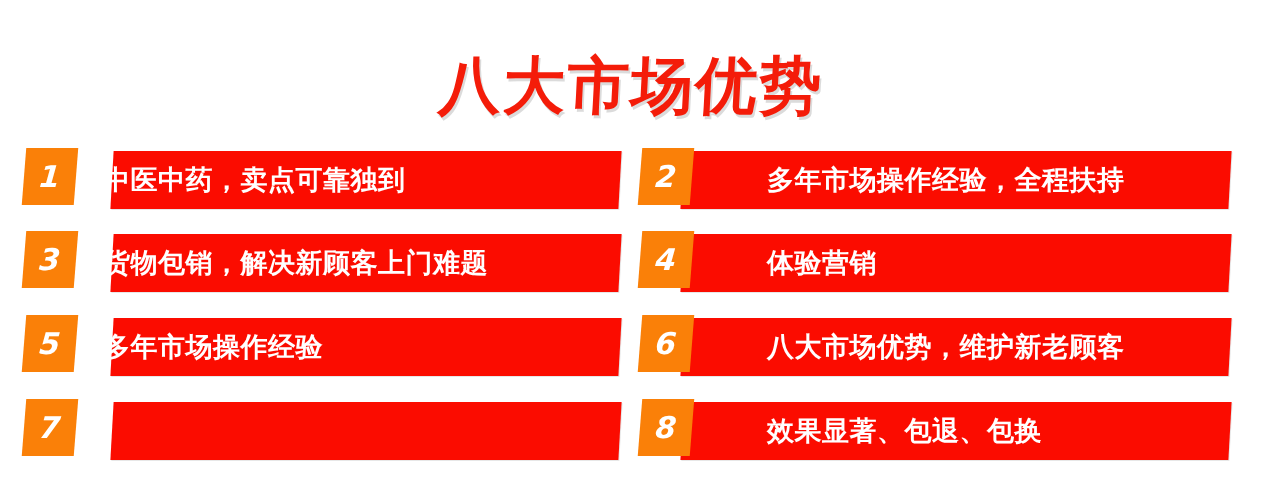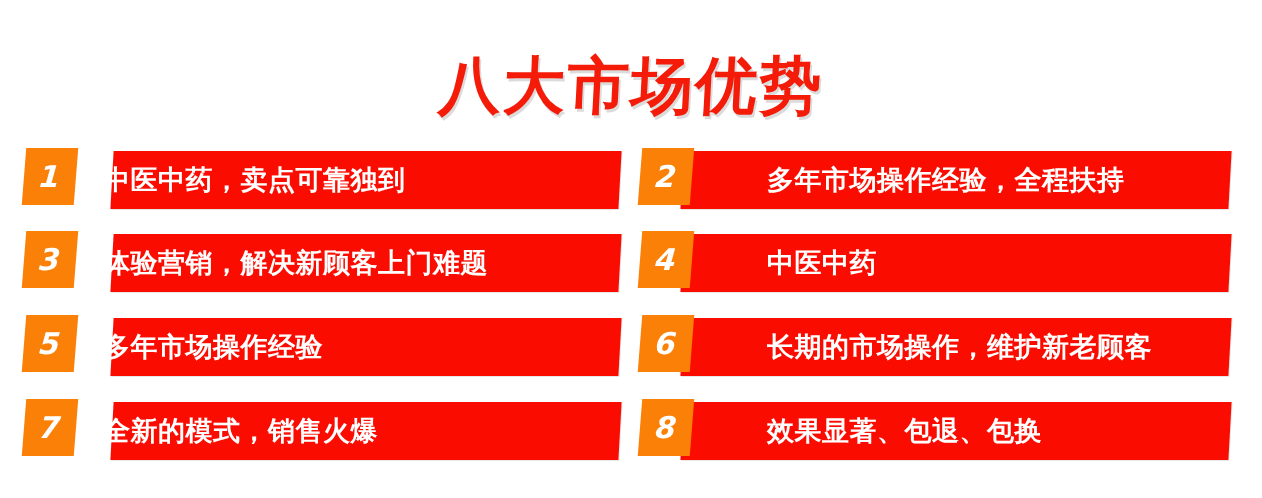--- a/index.html
+++ b/index.html
@@ -144,53 +144,52 @@
         <span class="badge-num">2</span>
       </div>
       <div class="label">多年市场操作经验，全程扶持</div>
     </div>
 
     <div class="row col-left r2">
       <div class="bar"></div>
       <div class="badge">
         <span class="badge-num">3</span>
       </div>
-      <div class="label">体验营销，解决新顾客上门难题</div>
+      <div class="label">货物包销，解决新顾客上门难题</div>
     </div>
 
     <div class="row col-right r2">
       <div class="bar"></div>
       <div class="badge">
         <span class="badge-num">4</span>
       </div>
-      <div class="label">中医中药</div>
+      <div class="label">体验营销</div>
     </div>
 
     <div class="row col-left r3">
       <div class="bar"></div>
       <div class="badge">
         <span class="badge-num">5</span>
       </div>
       <div class="label">多年市场操作经验</div>
     </div>
 
     <div class="row col-right r3">
       <div class="bar"></div>
       <div class="badge">
         <span class="badge-num">6</span>
       </div>
-      <div class="label">长期的市场操作，维护新老顾客</div>
+      <div class="label">八大市场优势，维护新老顾客</div>
     </div>
 
     <div class="row col-left r4">
       <div class="bar"></div>
       <div class="badge">
         <span class="badge-num">7</span>
       </div>
-      <div class="label">全新的模式，销售火爆</div>
     </div>
 
     <div class="row col-right r4">
       <div class="bar"></div>
       <div class="badge">
         <span class="badge-num">8</span>
       </div>
       <div class="label">效果显著、包退、包换</div>
     </div>
 

